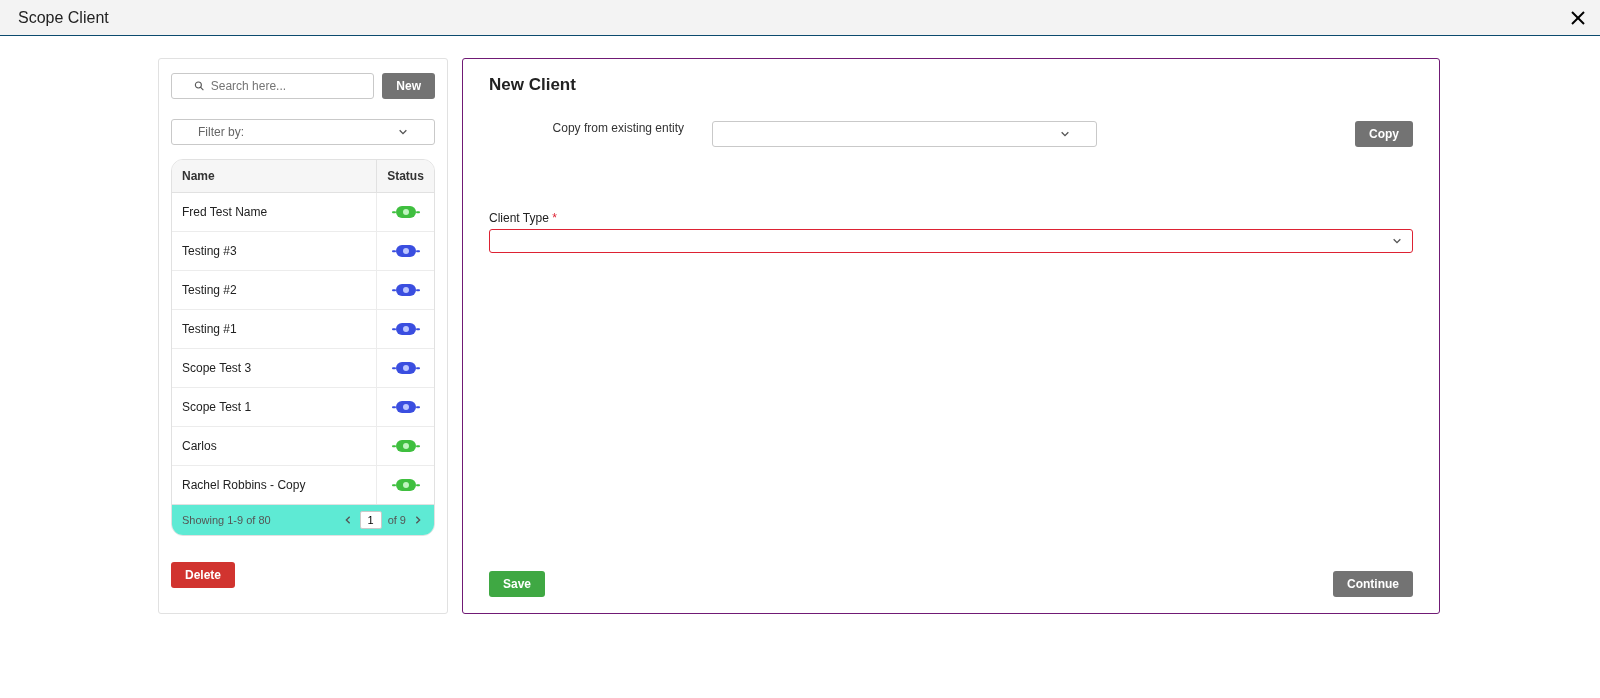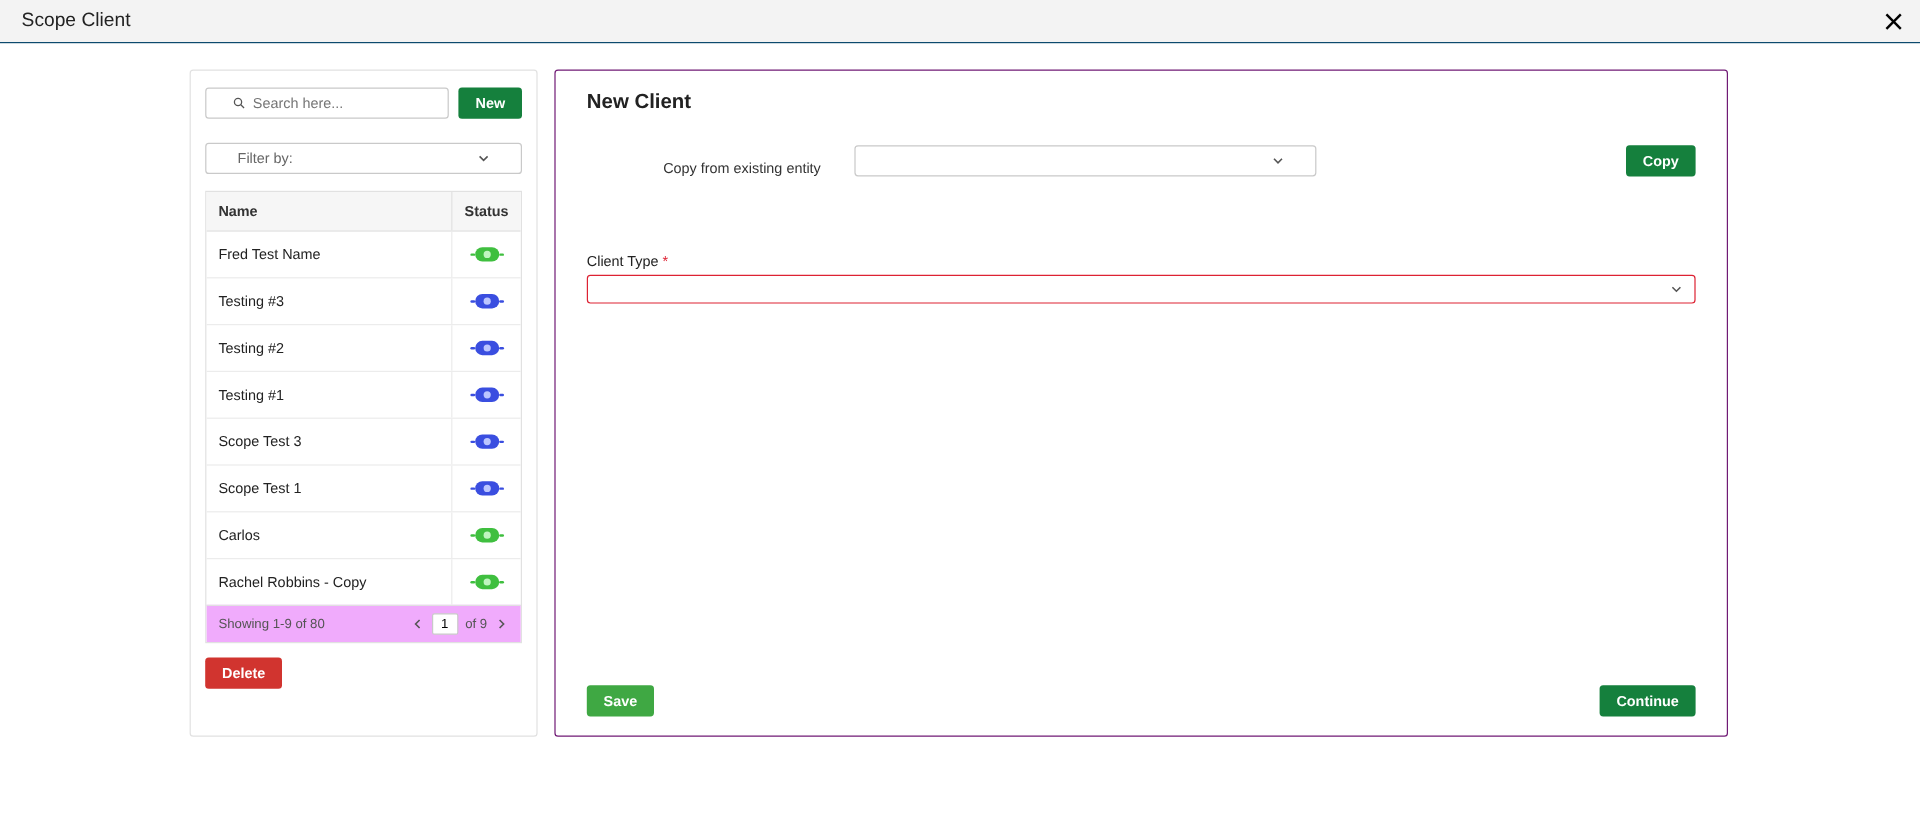--- a/index.html
+++ b/index.html
@@ -30,34 +30,34 @@
     flex: 1; height: 26px; border: 1px solid #c9c9c9; border-radius: 3px;
     display: flex; align-items: center; padding: 0 22px; color: #888;
   }
   .search-box svg { width: 12px; height: 12px; fill: #555; margin-right: 6px; }
   .search-box input {
     border: none; outline: none; width: 100%; font-size: 12px; color: #333;
   }
   .btn { display: inline-flex; align-items: center; justify-content: center;
     height: 26px; padding: 0 14px; border: none; border-radius: 3px;
     font-size: 12px; font-weight: 600; cursor: pointer; color: #fff; }
-  .btn-primary { background: #15803d; }
+  .btn-primary { background: #737373; }
   .btn-success { background: #3fa843; }
   .btn-danger  { background: #d1342f; }
 
   .filter-row { margin-top: 20px; }
   .select {
     width: 100%; height: 26px; border: 1px solid #c9c9c9; border-radius: 3px;
     background: #fff; display: flex; align-items: center; justify-content: space-between;
     padding: 0 26px; color: #666; font-size: 12px; cursor: pointer;
   }
   .chev { width: 10px; height: 10px; }
   .chev polyline { fill: none; stroke: #555; stroke-width: 1.6; }
 
-  .table { margin-top: 14px; border: 1px solid #e1e1e1; border-radius: 0; overflow: hidden; }
+  .table { margin-top: 14px; border: 1px solid #e1e1e1; border-radius: 12px; overflow: hidden; }
   .thead {
     display: flex; background: #f6f6f6; border-bottom: 1px solid #e1e1e1;
     font-size: 12px; font-weight: 600; color: #333;
   }
   .th-name { width: 205px; padding: 9px 10px; border-right: 1px solid #e1e1e1; }
   .th-status{ flex: 1; padding: 9px 10px; text-align: center; }
 
   .trow { display: flex; border-bottom: 1px solid #ececec; font-size: 12px; }
   .trow:last-child { border-bottom: none; }
   .td-name { width: 205px; padding: 12px 10px; border-right: 1px solid #ececec; }
@@ -75,38 +75,38 @@
   .eye::after  { right: -4px; }
   .eye .pupil { position: absolute; left: 50%; top: 50%; width: 6px; height: 6px;
     border-radius: 50%; transform: translate(-50%, -50%); }
   .eye-green { background: #3fbf3f; } .eye-green::before, .eye-green::after { background: #3fbf3f; }
   .eye-green .pupil { background: #bff5bf; }
   .eye-blue  { background: #3a4ee0; } .eye-blue::before, .eye-blue::after { background: #3a4ee0; }
   .eye-blue  .pupil { background: #bcc6ff; }
 
   .pager {
     display: flex; align-items: center; justify-content: space-between;
-    background: #f0abfc; font-size: 11px; color: #555; padding: 6px 10px;
+    background: #5eead4; font-size: 11px; color: #555; padding: 6px 10px;
     border-top: 1px solid #e1e1e1;
   }
   .pager .right { display: flex; align-items: center; gap: 6px; }
   .pager input { width: 22px; height: 18px; text-align: center; font-size: 11px;
     border: 1px solid #c9c9c9; border-radius: 2px; }
   .pager .arrow { width: 12px; height: 12px; display: inline-flex; align-items: center; justify-content: center; cursor: pointer; }
   .pager .arrow polyline { fill: none; stroke: #555; stroke-width: 1.6; }
 
-  .delete-row { margin-top: 12px; }
+  .delete-row { margin-top: 26px; }
 
   .right-panel {
     flex: 1; min-height: 556px; border: 1px solid #701a75; border-radius: 3px;
     background: #fff; padding: 16px 26px; display: flex; flex-direction: column;
   }
   .right-panel h2 { font-size: 17px; font-weight: 700; margin-bottom: 26px; }
 
-  .copy-row { display: flex; align-items: flex-end; gap: 28px; }
+  .copy-row { display: flex; align-items: flex-start; gap: 28px; }
   .copy-row .lbl { font-size: 12px; color: #333; width: 195px; text-align: right; }
   .copy-row .sel { width: 385px; }
   .copy-row .spacer { flex: 1; }
 
   .field-block { margin-top: 64px; }
   .field-label { font-size: 12px; color: #222; margin-bottom: 4px; }
   .field-label .req { color: #d23; }
   .select-error {
     border: 1px solid #d23; outline: none;
   }

